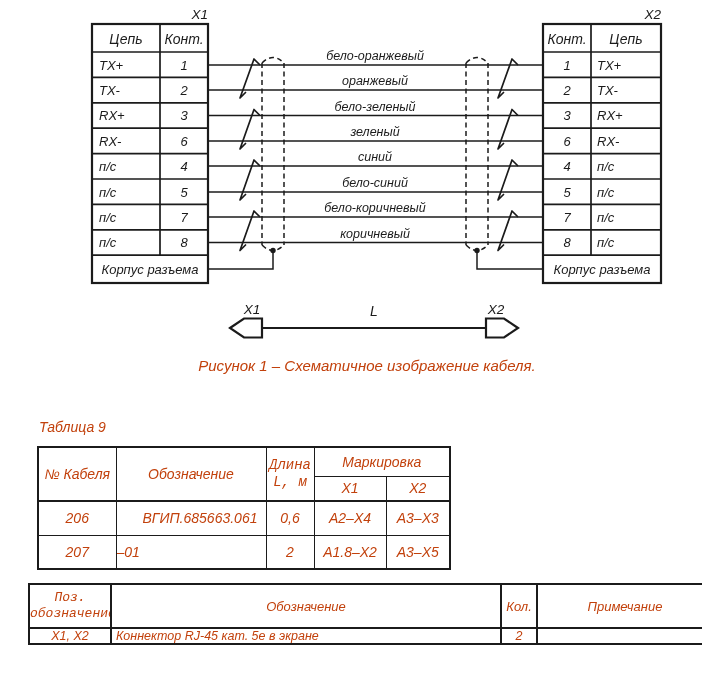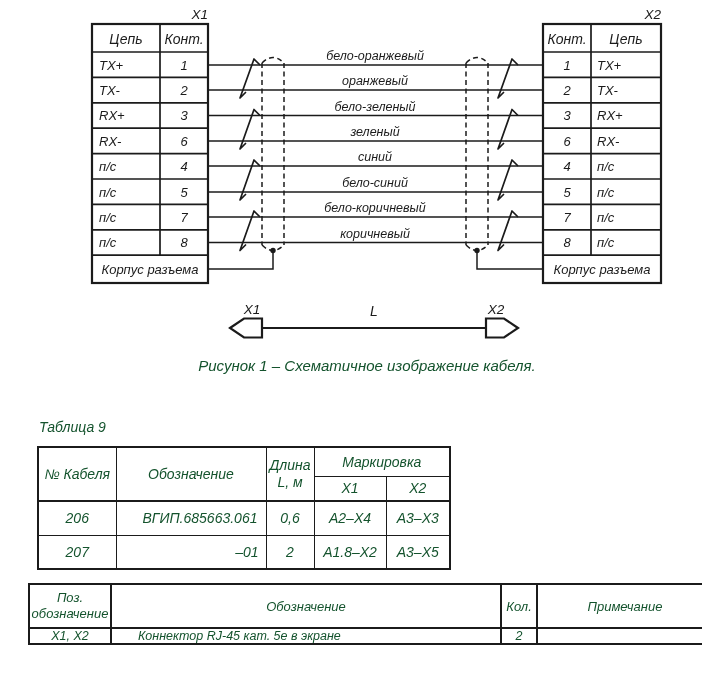--- a/index.html
+++ b/index.html
@@ -1,18 +1,18 @@
 <!DOCTYPE html>
 <html><head>
 <meta charset="utf-8">
 <style>
   html,body{margin:0;padding:0;background:#e8e8e8;}
   .screen{
     position:relative;width:702px;height:692px;background:#ffffff;
-    font-family:"Liberation Sans",sans-serif;color:#14532d;overflow:hidden;
+    font-family:"Liberation Sans",sans-serif;color:#c2410c;overflow:hidden;
   }
   svg text{
     font-family:"Liberation Sans",sans-serif;
     font-style:italic;fill:#1b1b1b;
   }
   .t13{font-size:13px;}
   .t14{font-size:14px;}
   .t12{font-size:12.5px;}
   .tlab{font-size:13.5px;}
 
@@ -25,27 +25,27 @@
     position:absolute;top:419px;left:39px;
     font-style:italic;font-size:14px;
   }
   table{border-collapse:collapse;table-layout:fixed;position:absolute;background:#fff;}
   td,th{font-style:italic;font-weight:normal;text-align:center;padding:0;
         overflow:hidden;white-space:nowrap;}
   #table1{left:37px;top:438px;width:412px;border:2.5px solid #1b1b1b;margin-top:8px;}
   #table1 td,#table1 th{border:1.8px solid #1b1b1b;font-size:14px;}
   #table1 .hb{border-bottom-width:2.5px;}
   #table1 .al{text-align:left;padding-left:26px;}
-  #table1 .ar{text-align:right;padding-right:7px;}
-  .two-line{line-height:1.2;white-space:normal;}
+  #table1 .ar{text-align:left;padding-right:7px;}
+  .two-line{line-height:1.2;white-space:normal;font-family:Liberation Mono, monospace;}
   #parts{left:28px;top:583px;width:684px;border:2.5px solid #1b1b1b;}
   #parts td,#parts th{border:2px solid #1b1b1b;font-size:13px;}
   #parts .hb{border-bottom-width:2.5px;}
   #parts .data{font-size:12.5px;}
-  #parts .al{text-align:left;padding-left:26px;}
+  #parts .al{text-align:left;padding-left:4px;}
 </style>
 </head>
 <body>
 
 <div class="screen">
 
   
   <svg width="702" height="346" viewBox="0 0 702 346">
 
     <g stroke="#1b1b1b" stroke-width="1.7" fill="none">

